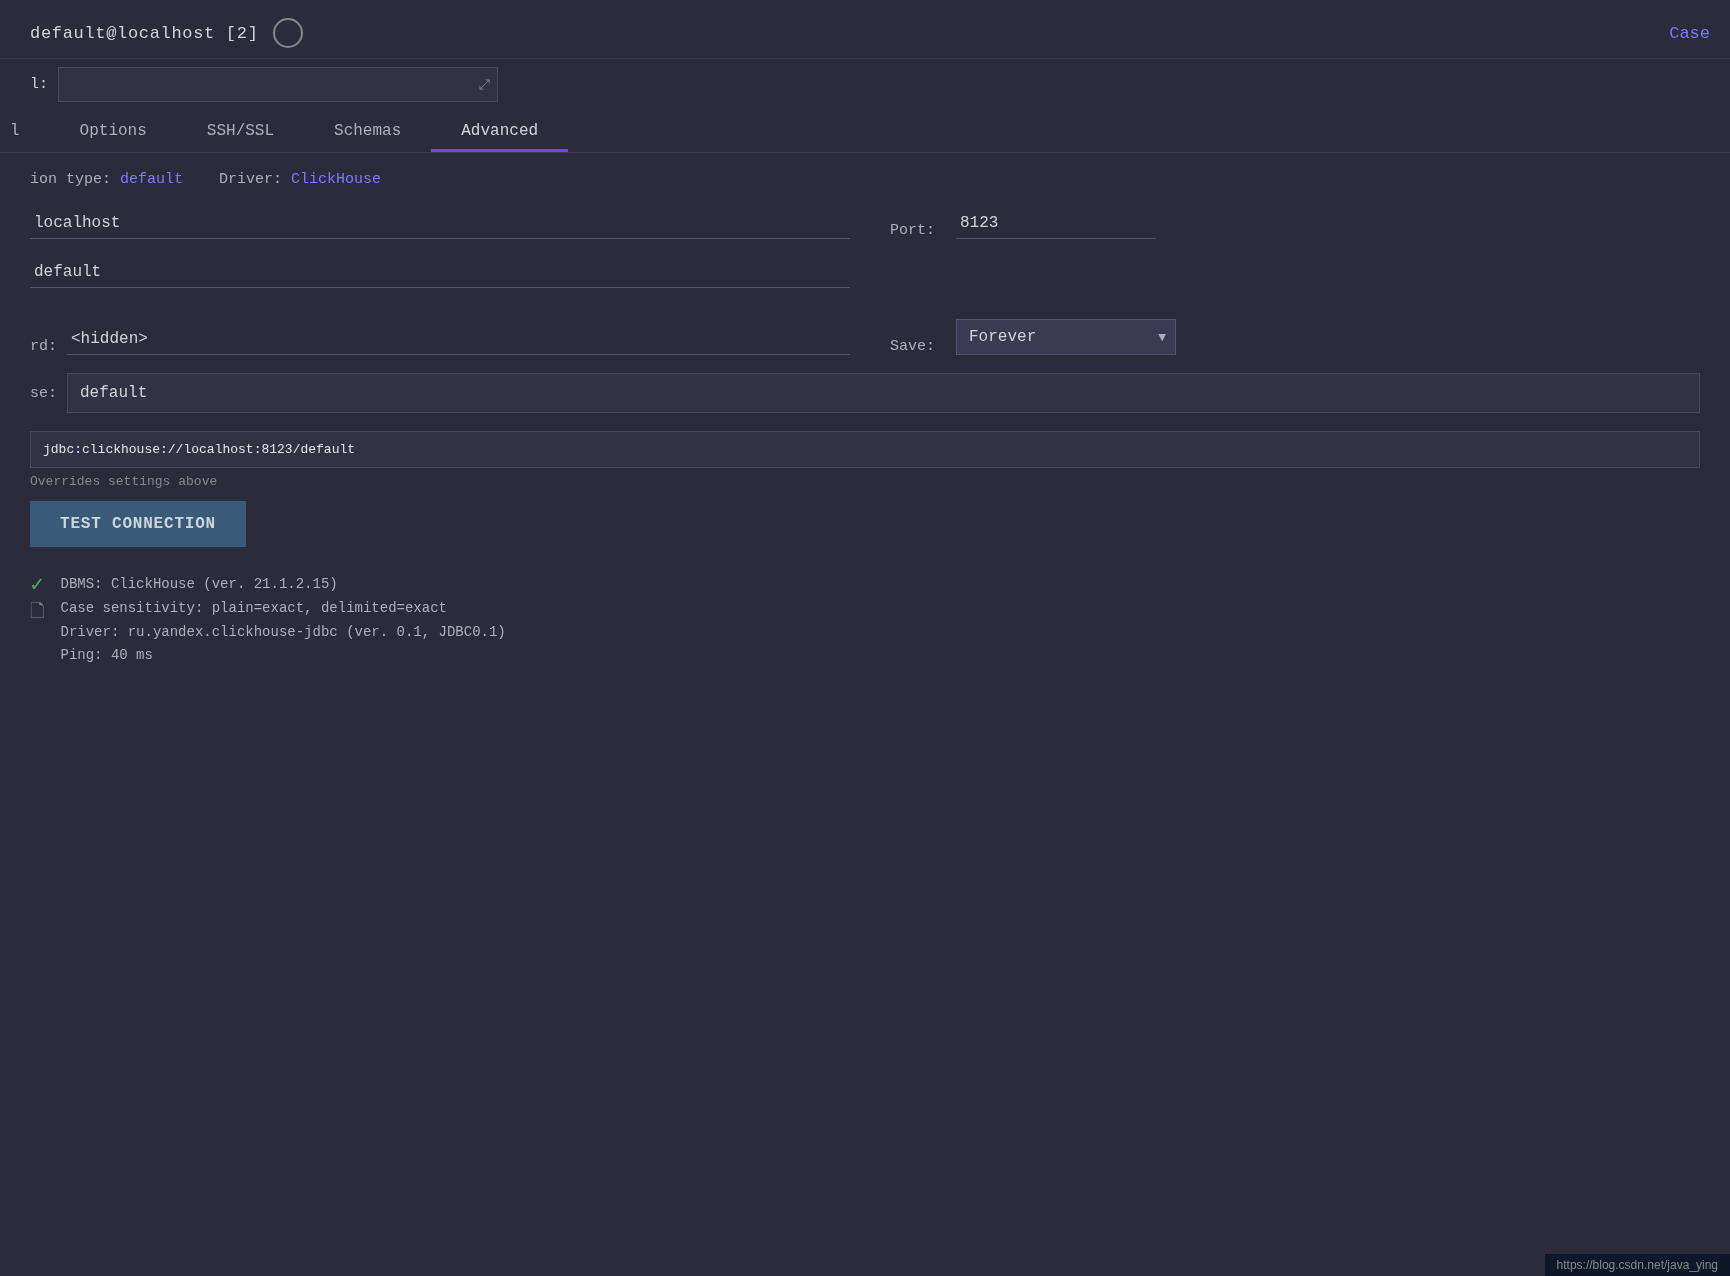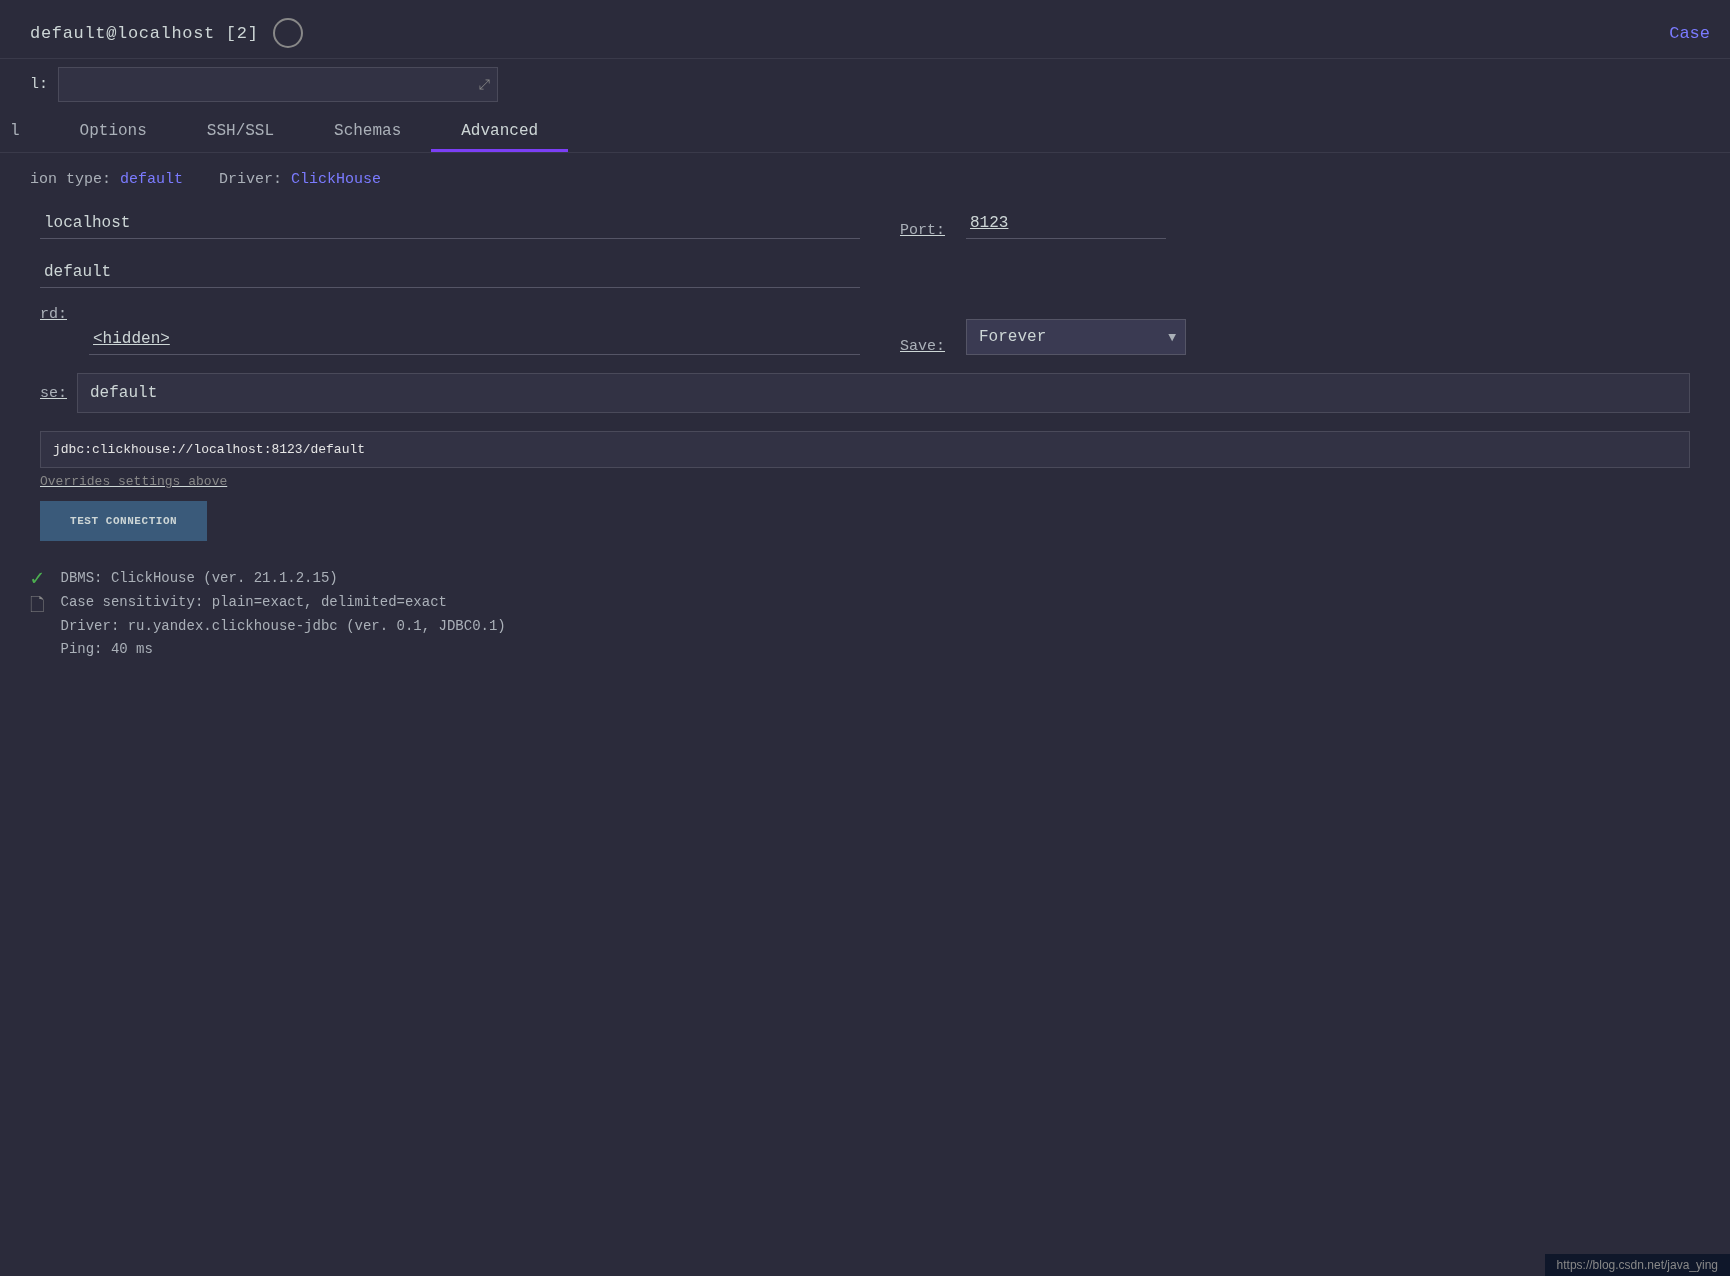--- a/index.html
+++ b/index.html
@@ -111,22 +111,21 @@
     }
     .connection-info-row {
       padding: 18px 30px 10px 30px;
       font-size: 15px;
       color: #aab0b8;
     }
     .connection-info-row .highlight {
       color: #7b7bff;
     }
     .form-section {
-      padding: 10px 40px;
-      text-decoration: underline;
+      padding: 10px 30px;
     }
     .save-label {
       color: #aab0b8;
       font-size: 15px;
       font-family: 'Courier New', Courier, monospace;
     }
     .save-select {
       background: #3a3a52;
       border: 1px solid #555566;
       color: #cdd6d6;
@@ -193,21 +192,21 @@
       font-size: 13px;
       font-family: 'Courier New', Courier, monospace;
       margin-top: 5px;
       margin-bottom: 12px;
     }
     .test-connection-btn {
       background: #3a5a7a;
       border: none;
       color: #cdd6d6;
       font-family: 'Courier New', Courier, monospace;
-      font-size: 11px;
+      font-size: 16px;
       font-weight: bold;
       padding: 14px 30px;
       cursor: pointer;
       letter-spacing: 0.05em;
       text-transform: uppercase;
       display: inline-block;
     }
     .result-section {
       display: flex;
       align-items: flex-start;
@@ -341,21 +340,21 @@
   
   <div class="full-row">
     <div class="left-part">
       <input class="field-underline" type="text" value="default" style="">
     </div>
     <div class="right-part" style="min-width:280px;"></div>
   </div>
 
   
   <div class="full-row">
-    <div style="display:flex;flex:1;max-width:820px;gap:12px;">
+    <div style="display:flex;align-items:flex-end;flex:1;max-width:820px;">
       <span class="inline-label" style="margin-right:10px;white-space:nowrap;">rd:</span>
       <input class="field-underline" type="text" value="&lt;hidden&gt;" style="flex: 1 1 0%; margin-top: 18px;">
     </div>
     <div class="right-part">
       <span class="inline-label save-label">Save:</span>
       <div class="save-select-wrapper">
         <select class="save-select">
           <option>Forever</option>
           <option>Session</option>
           <option>Never</option>

